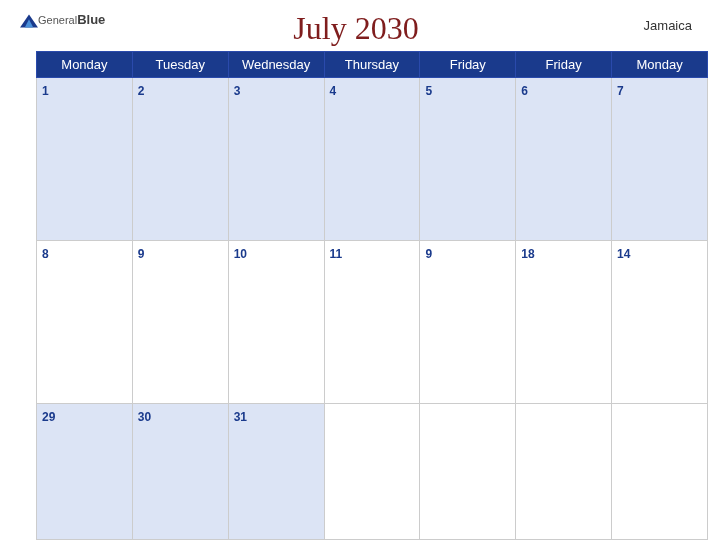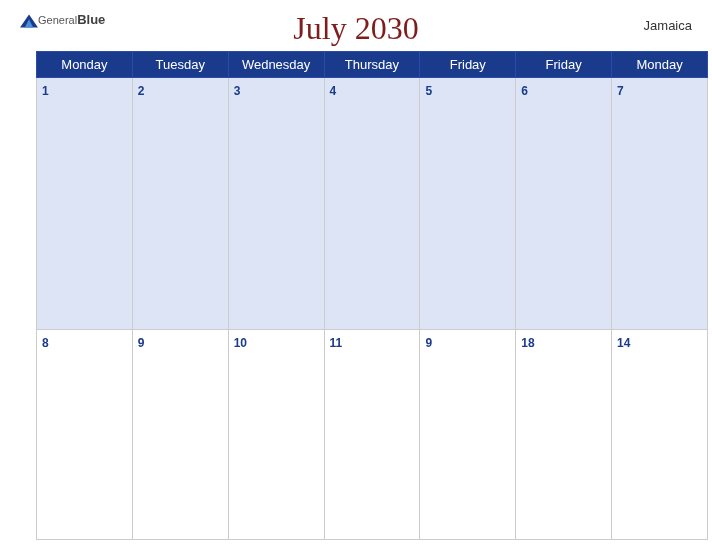--- a/index.html
+++ b/index.html
@@ -164,14 +164,23 @@
       </tr>
       <tr>
         <td><span class="day-number">8</span></td>
         <td><span class="day-number">9</span></td>
         <td><span class="day-number">10</span></td>
         <td><span class="day-number">11</span></td>
         <td><span class="day-number">9</span></td>
         <td><span class="day-number">18</span></td>
         <td><span class="day-number">14</span></td>
       </tr>
+      <tr>
+        <td><span class="day-number">29</span></td>
+        <td><span class="day-number">30</span></td>
+        <td><span class="day-number">31</span></td>
+        <td style="background-color: rgb(255, 255, 255); border-color: rgb(204, 204, 204);"></td>
+        <td style="background-color: rgb(255, 255, 255); border-color: rgb(204, 204, 204);"></td>
+        <td style="background-color: rgb(255, 255, 255); border-color: rgb(204, 204, 204);"></td>
+        <td style="background-color: rgb(255, 255, 255); border-color: rgb(204, 204, 204);"></td>
+      </tr>
     </tbody>
 </table>
 
 </body></html>

